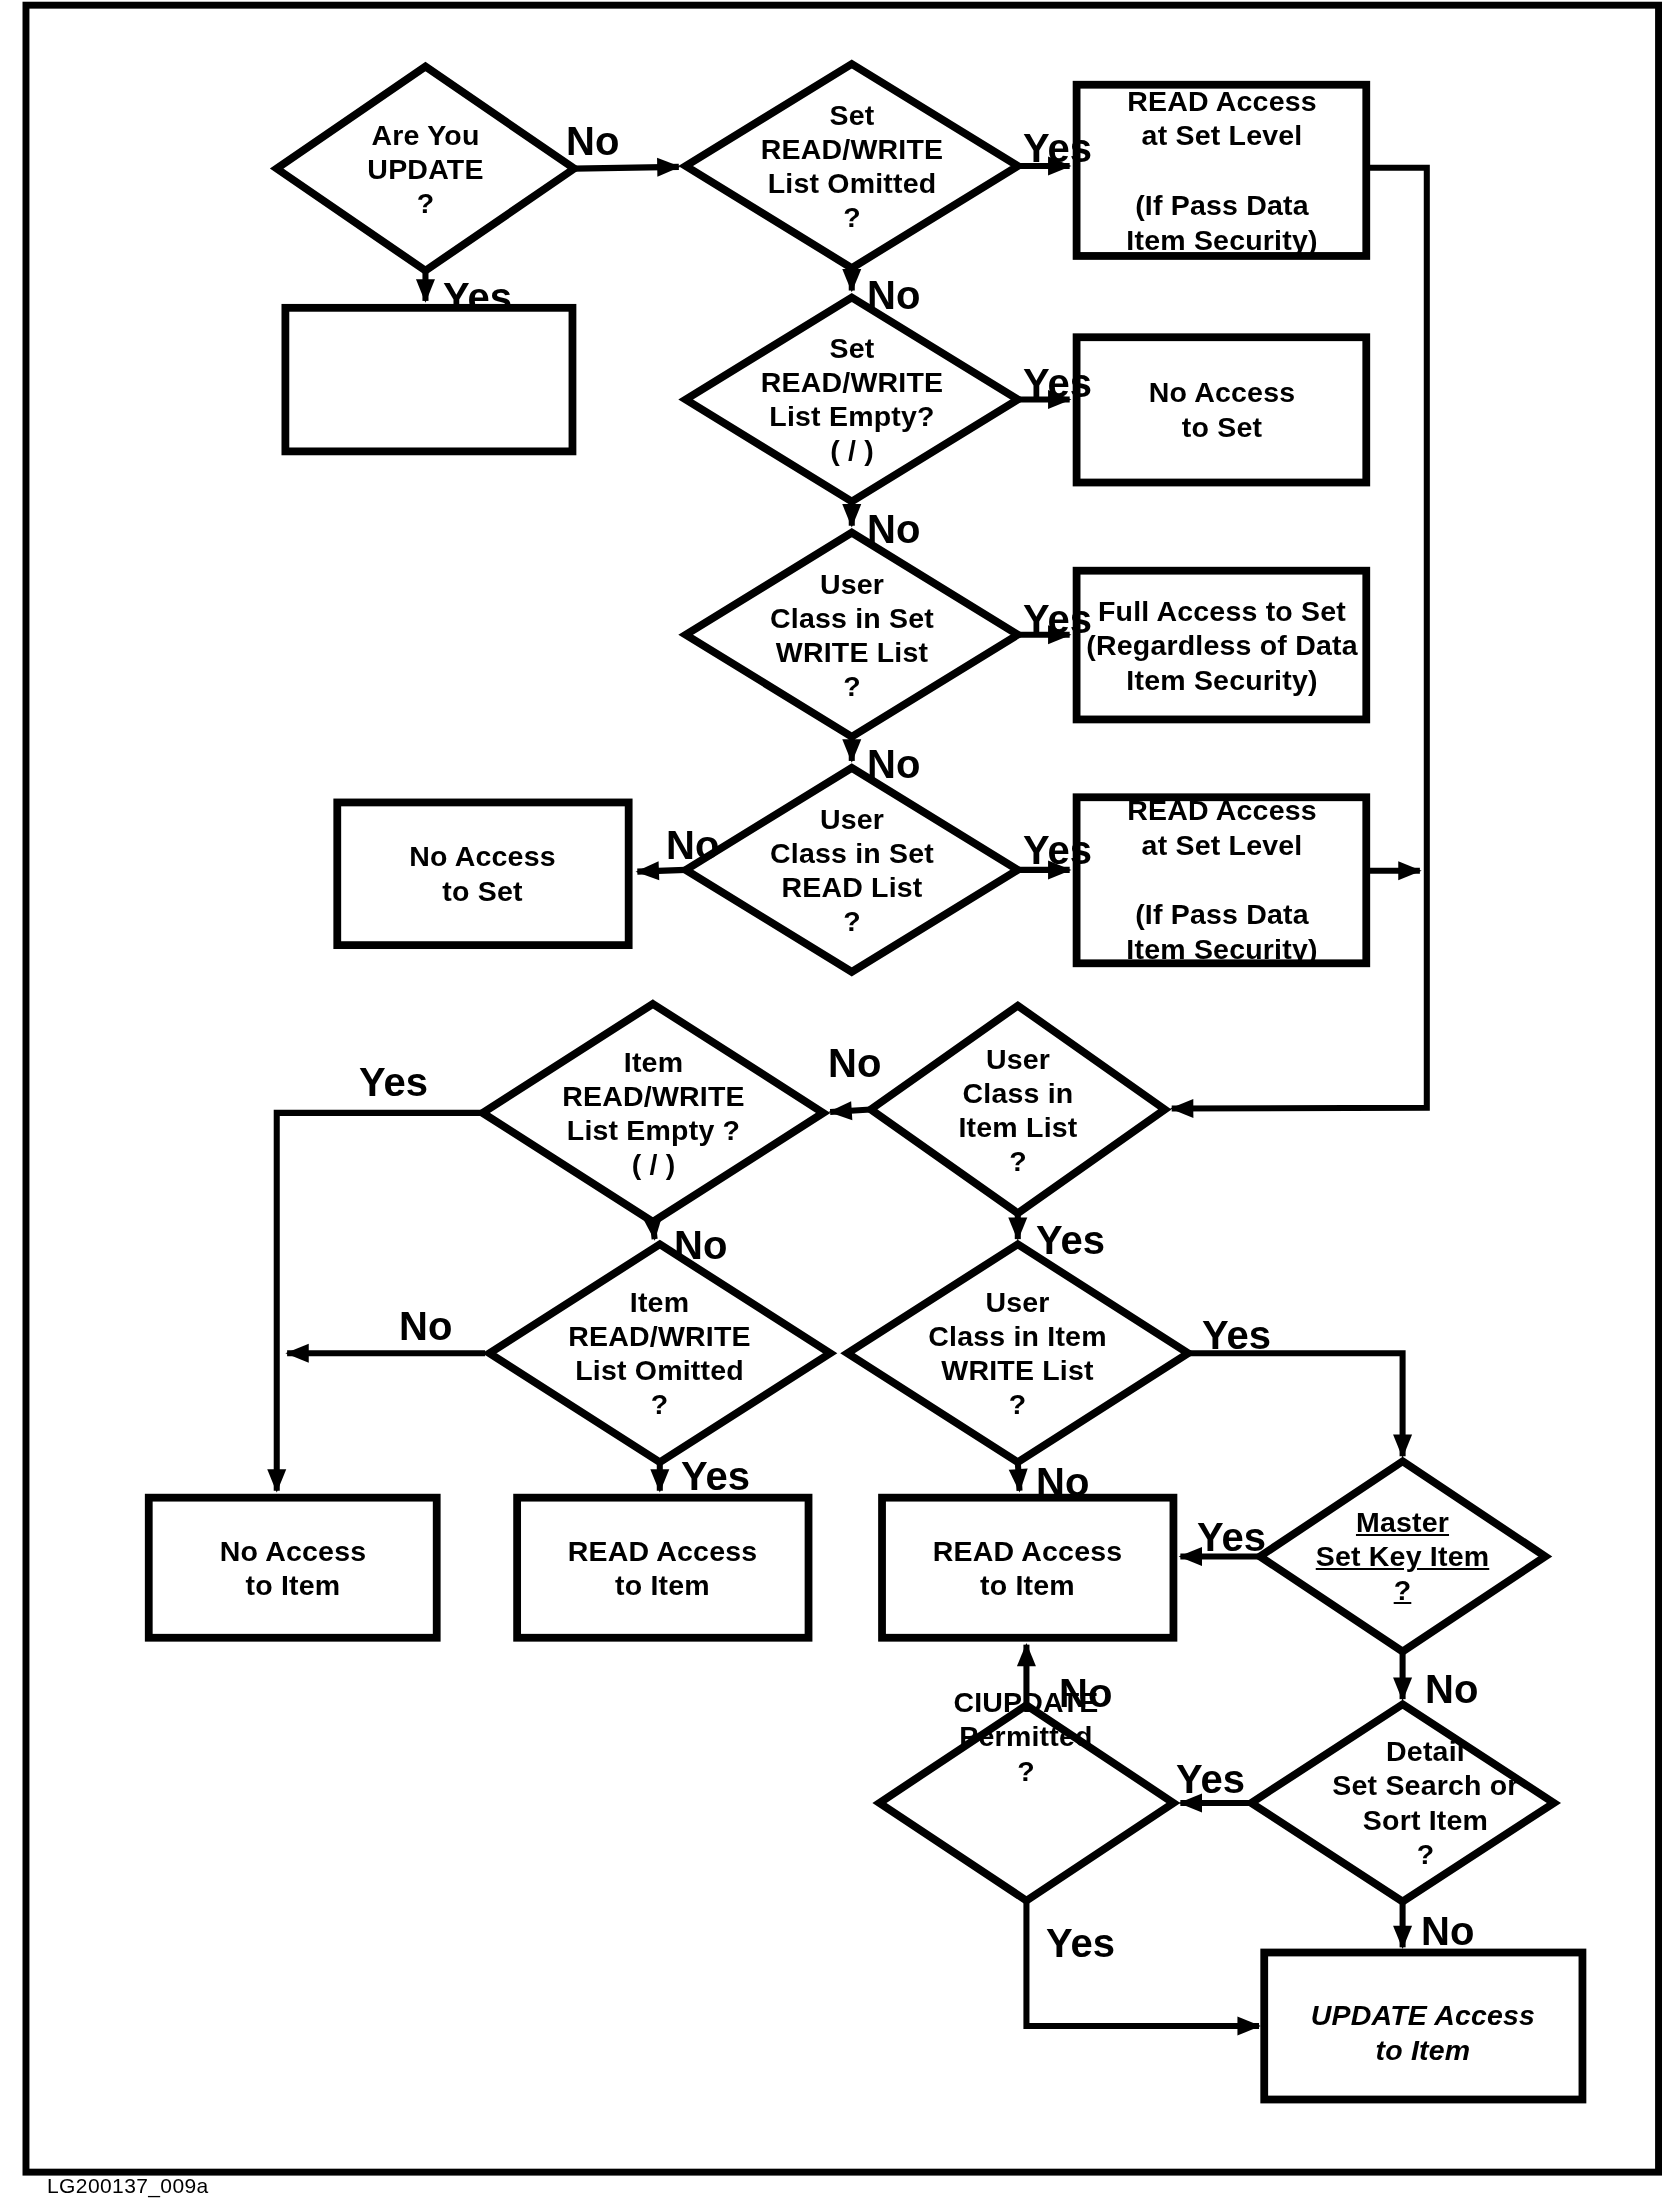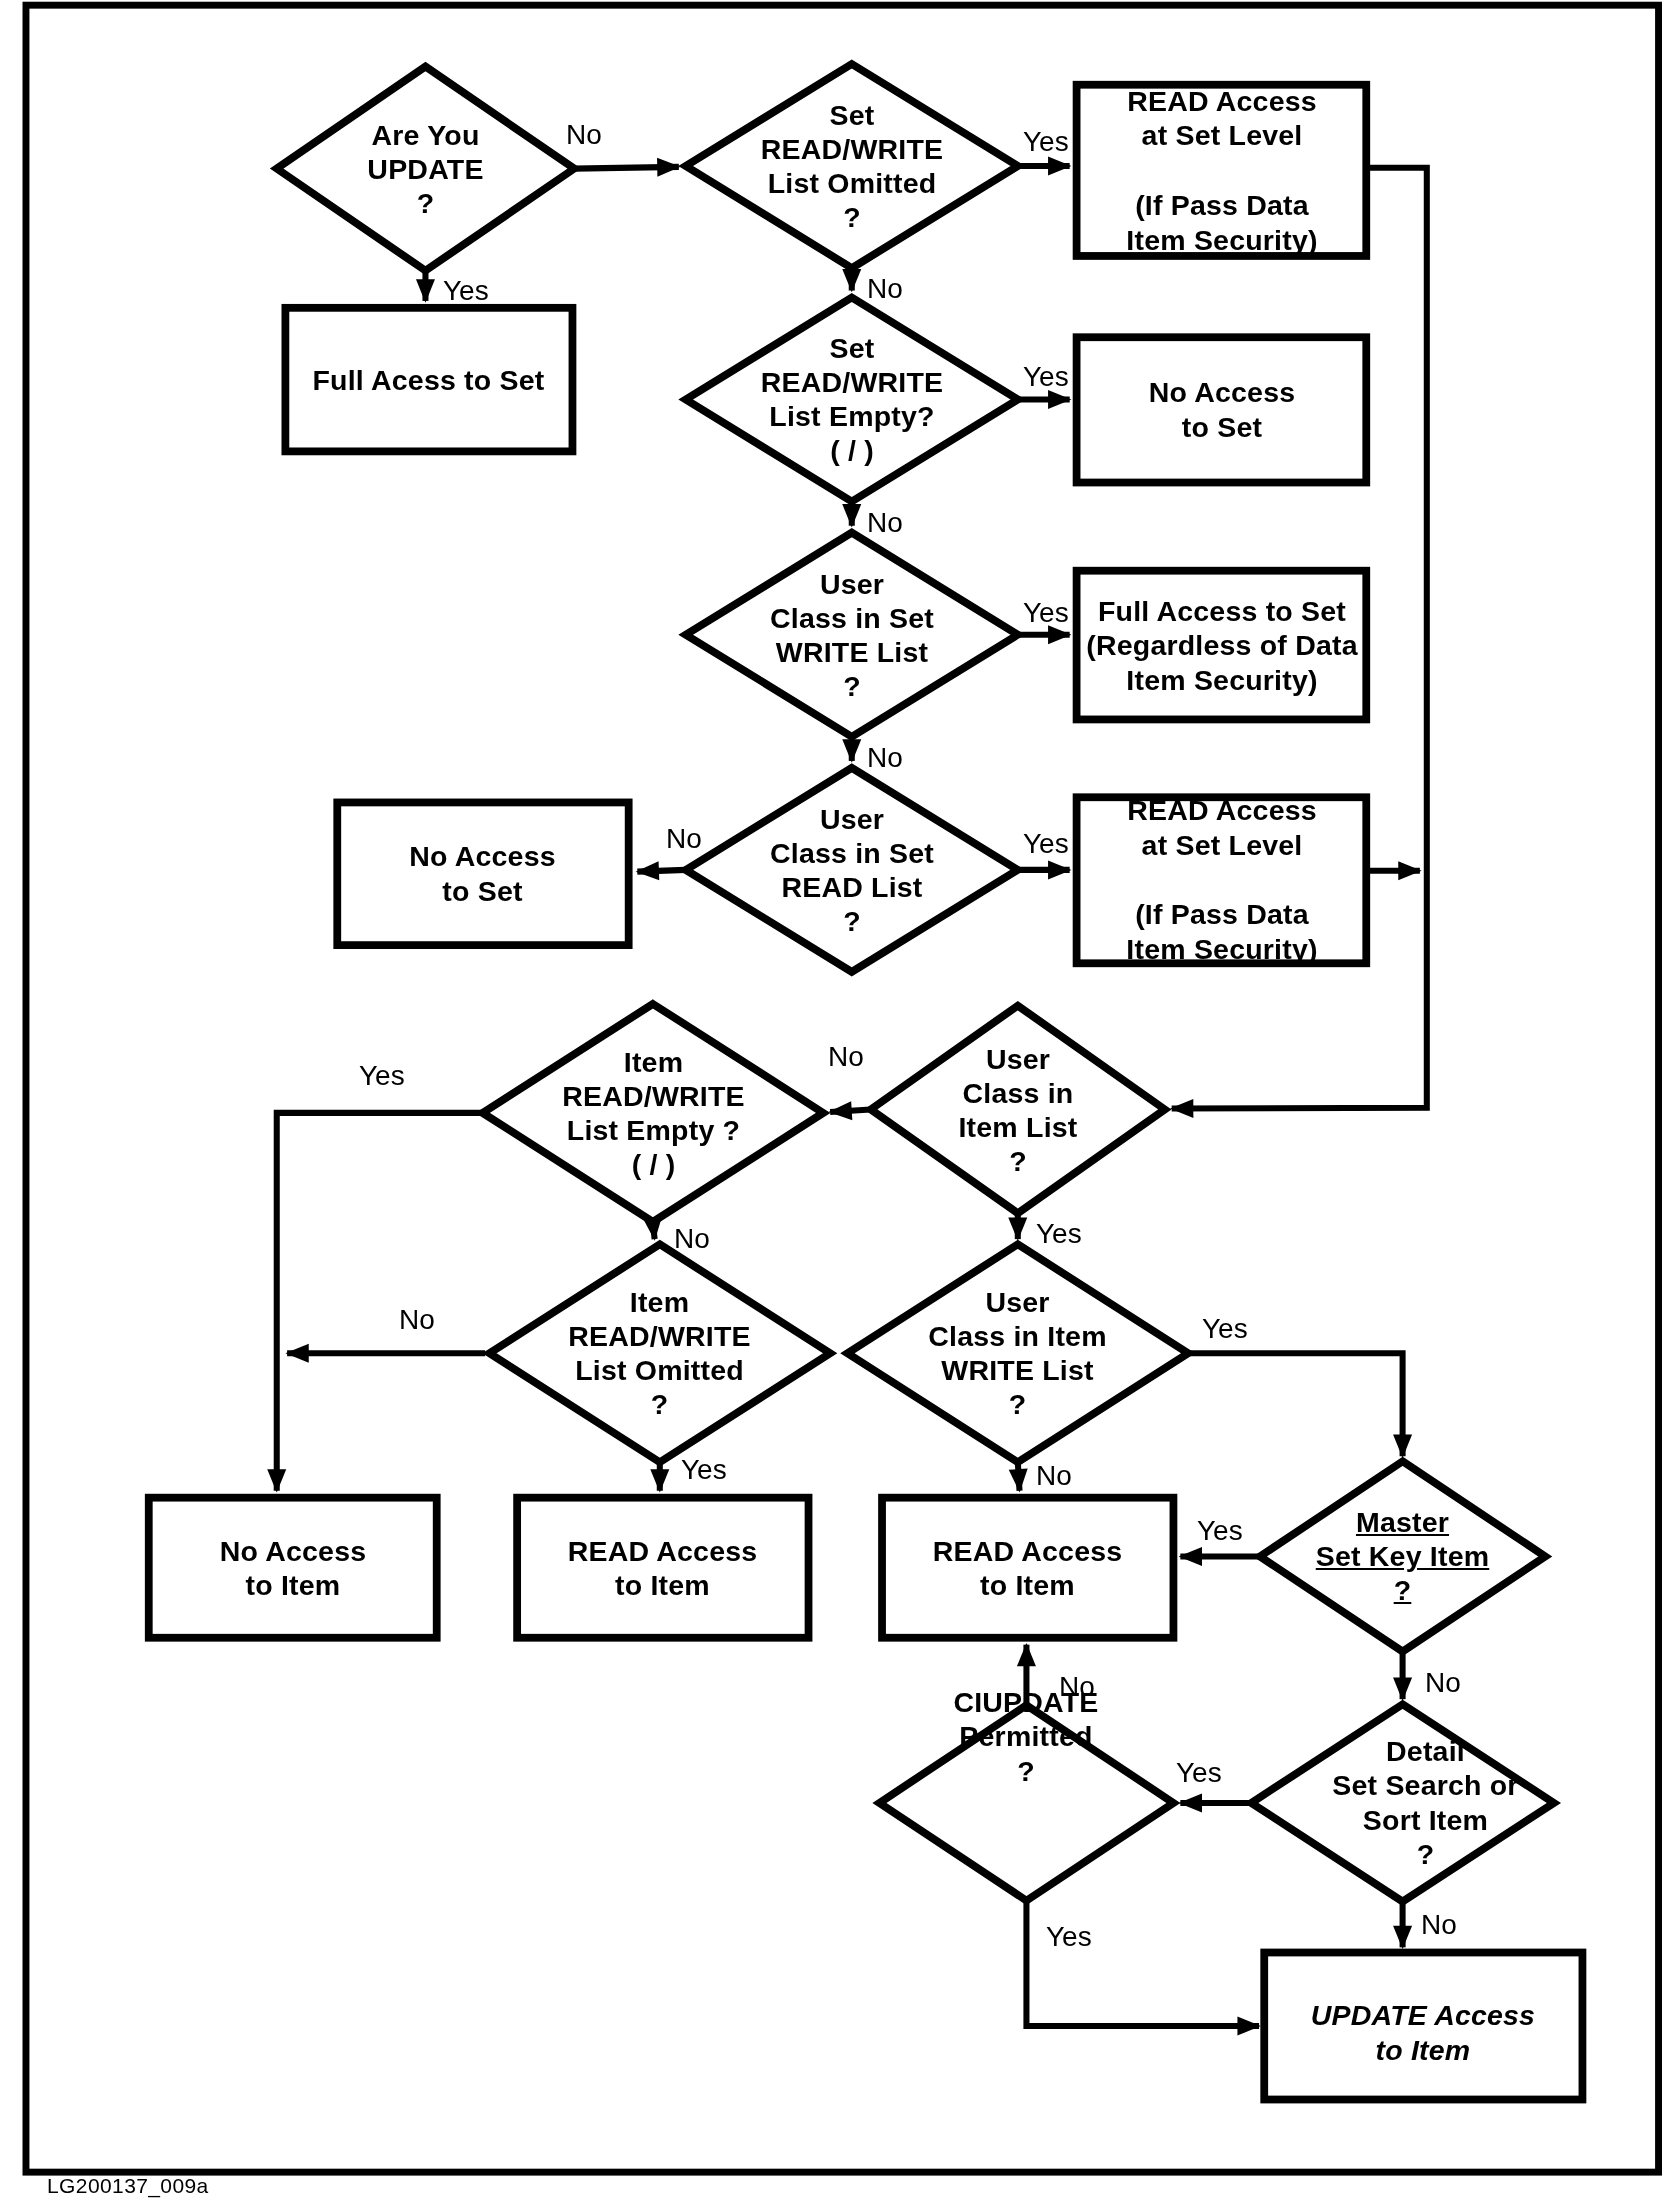--- a/index.html
+++ b/index.html
@@ -35,22 +35,22 @@
     line-height: 1.2;
     letter-spacing: 0.2px;
     color: #000000;
     pointer-events: none;
   }
   .node-label.box-gap {
     line-height: 1.22;
   }
   .edge-label {
     position: absolute;
-    font-size: 28px;
-    font-weight: 400;
+    font-size: 40px;
+    font-weight: 700;
     color: #000000;
     white-space: nowrap;
     pointer-events: none;
   }
   .figure-id {
     position: absolute;
     left: 47px;
     top: 2174px;
     font-size: 21px;
     font-weight: 400;
@@ -126,21 +126,20 @@
       <rect x="172" y="1732" width="333" height="162"></rect>
       <rect x="598" y="1732" width="337" height="162"></rect>
       <rect x="1020" y="1732" width="337" height="162"></rect>
       <rect x="1462" y="2258" width="368" height="170"></rect>
     </g>
   </svg>
 
   <div class="node-label" style="left:277px;  top:67px;   width:297px; height:204px;">Are You
 UPDATE
 ?</div>
-  <div class="node-label" style="left:285px;  top:308px;  width:287px; height:144px;">Full Acess to Set</div>
   <div class="node-label" style="left:686px;  top:64px;   width:332px; height:204px;">Set
 READ/WRITE
 List Omitted
 ?</div>
   <div class="node-label box-gap" style="left:1077px; top:85px;  width:290px; height:171px;">READ Access
 at Set Level
 
 (If Pass Data
 Item Security)</div>
   <div class="node-label" style="left:686px;  top:297px;  width:332px; height:204px;">Set

